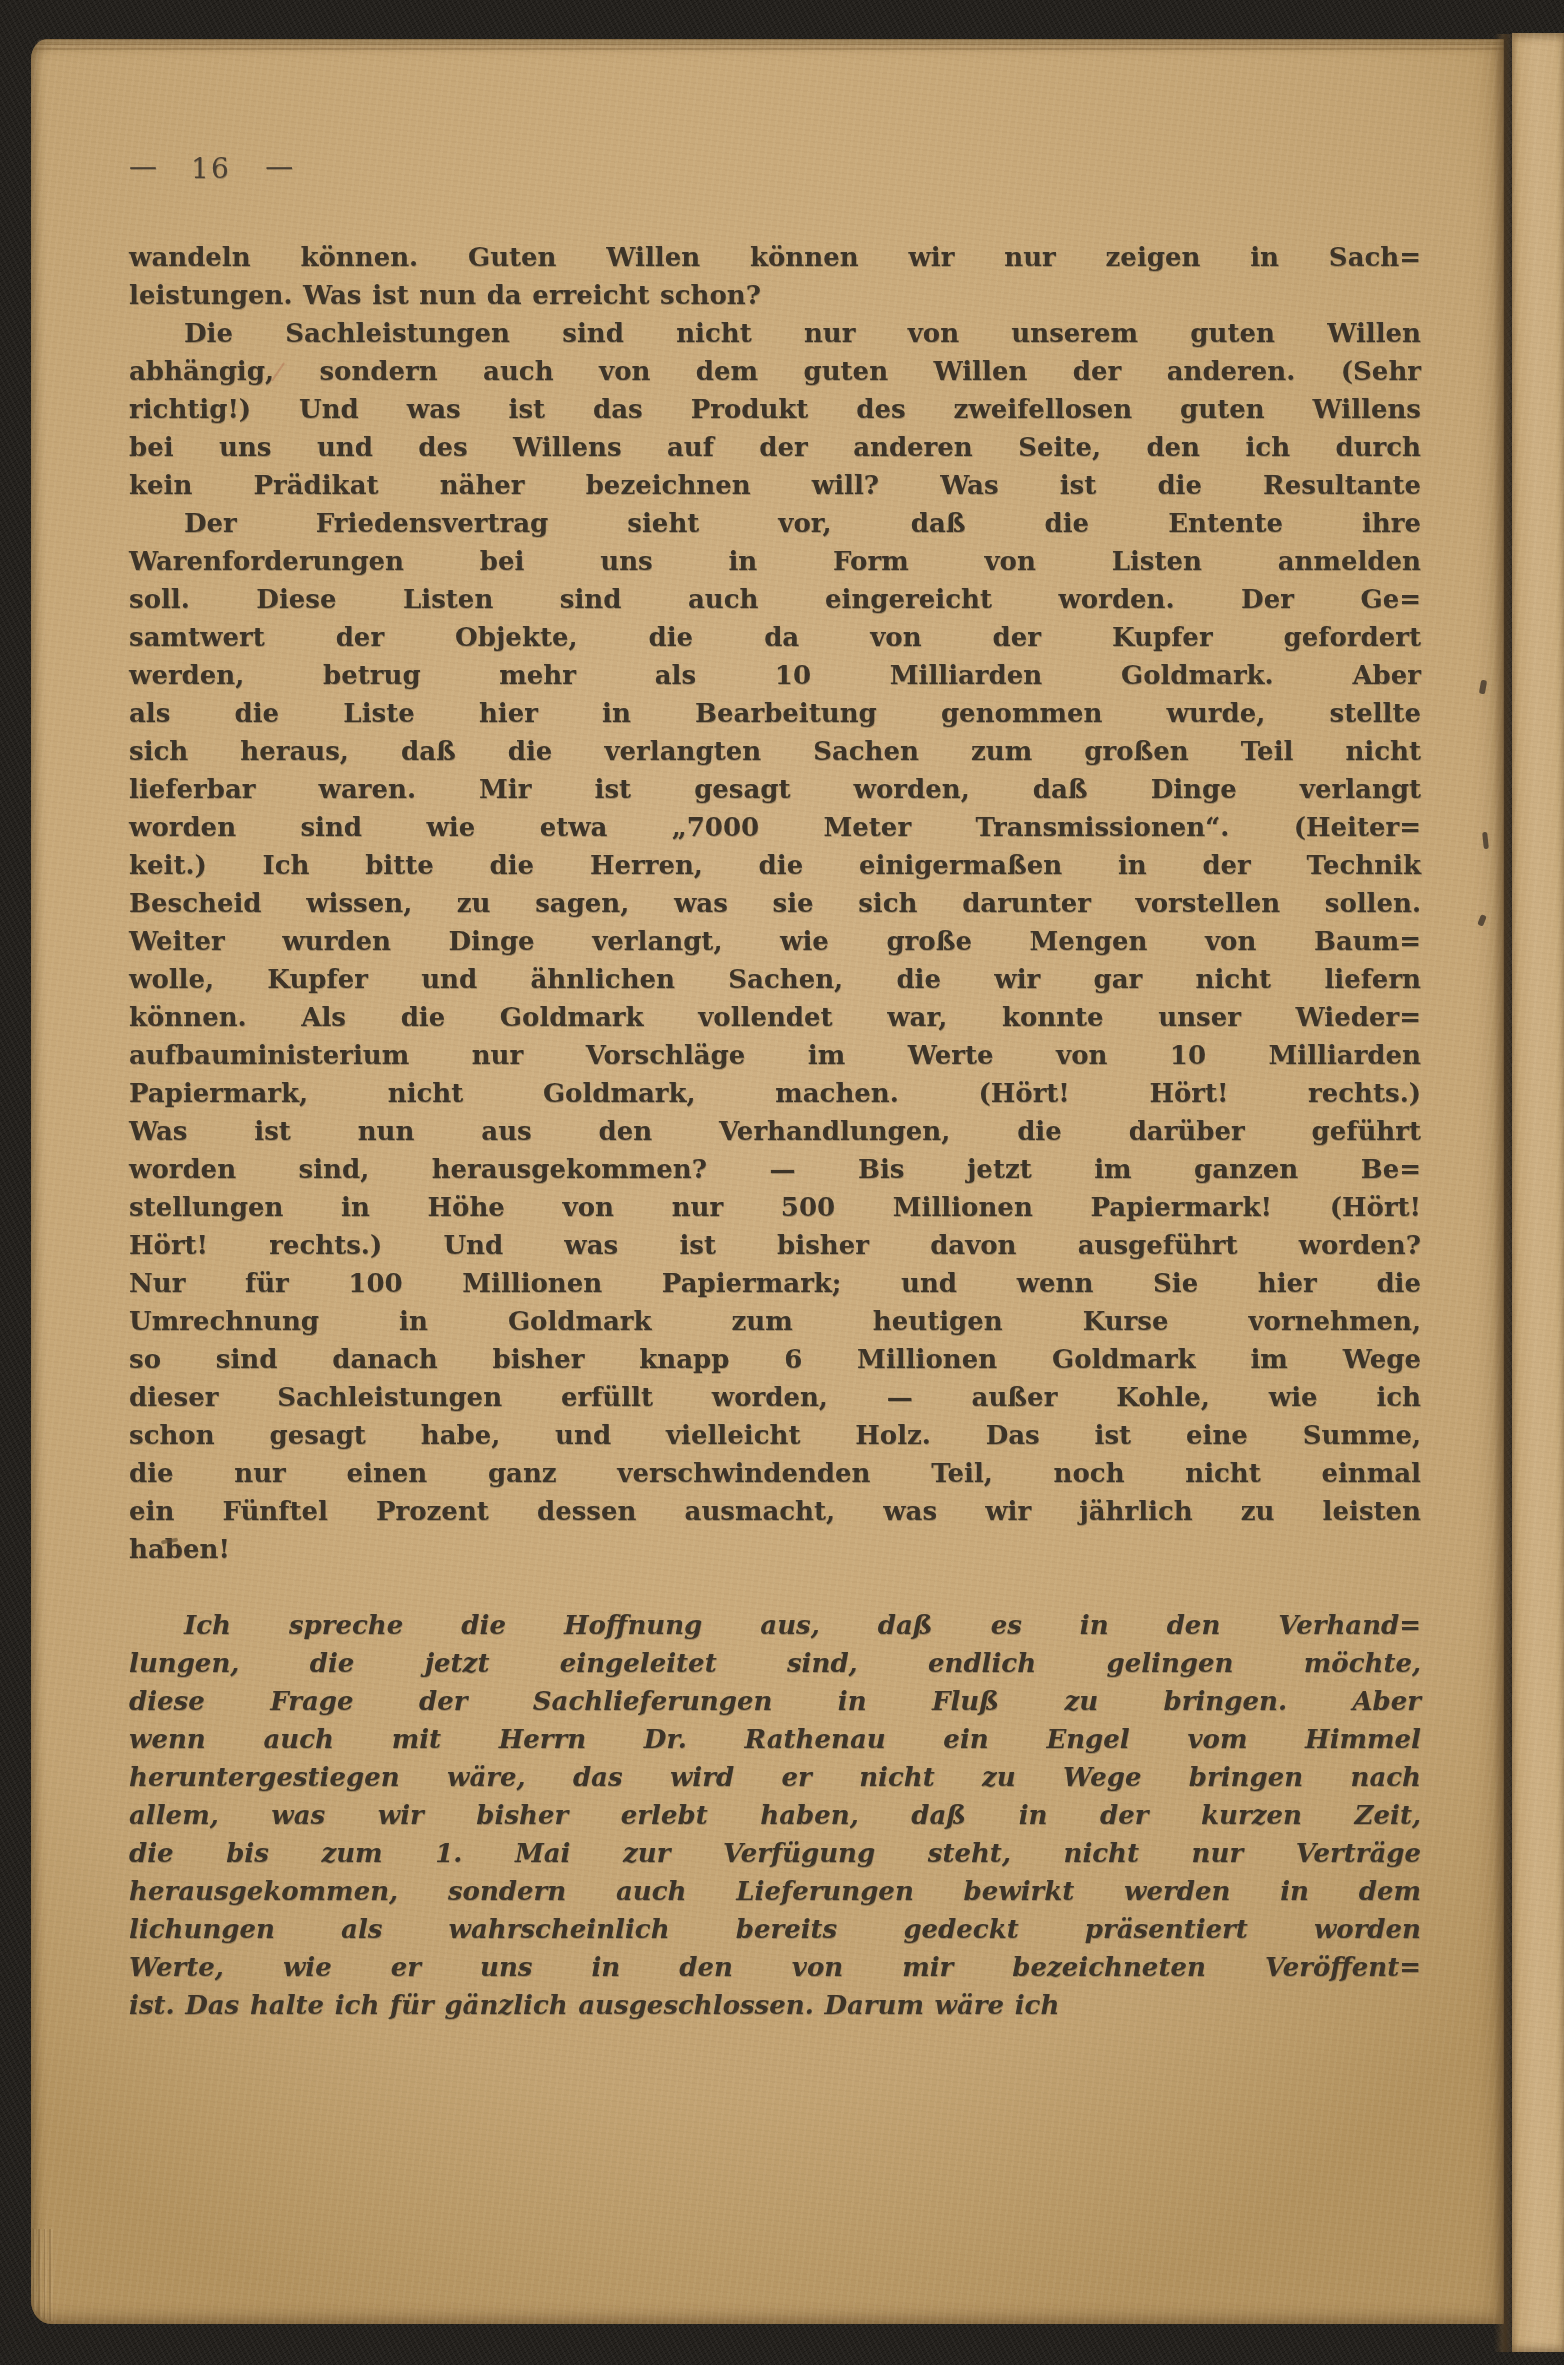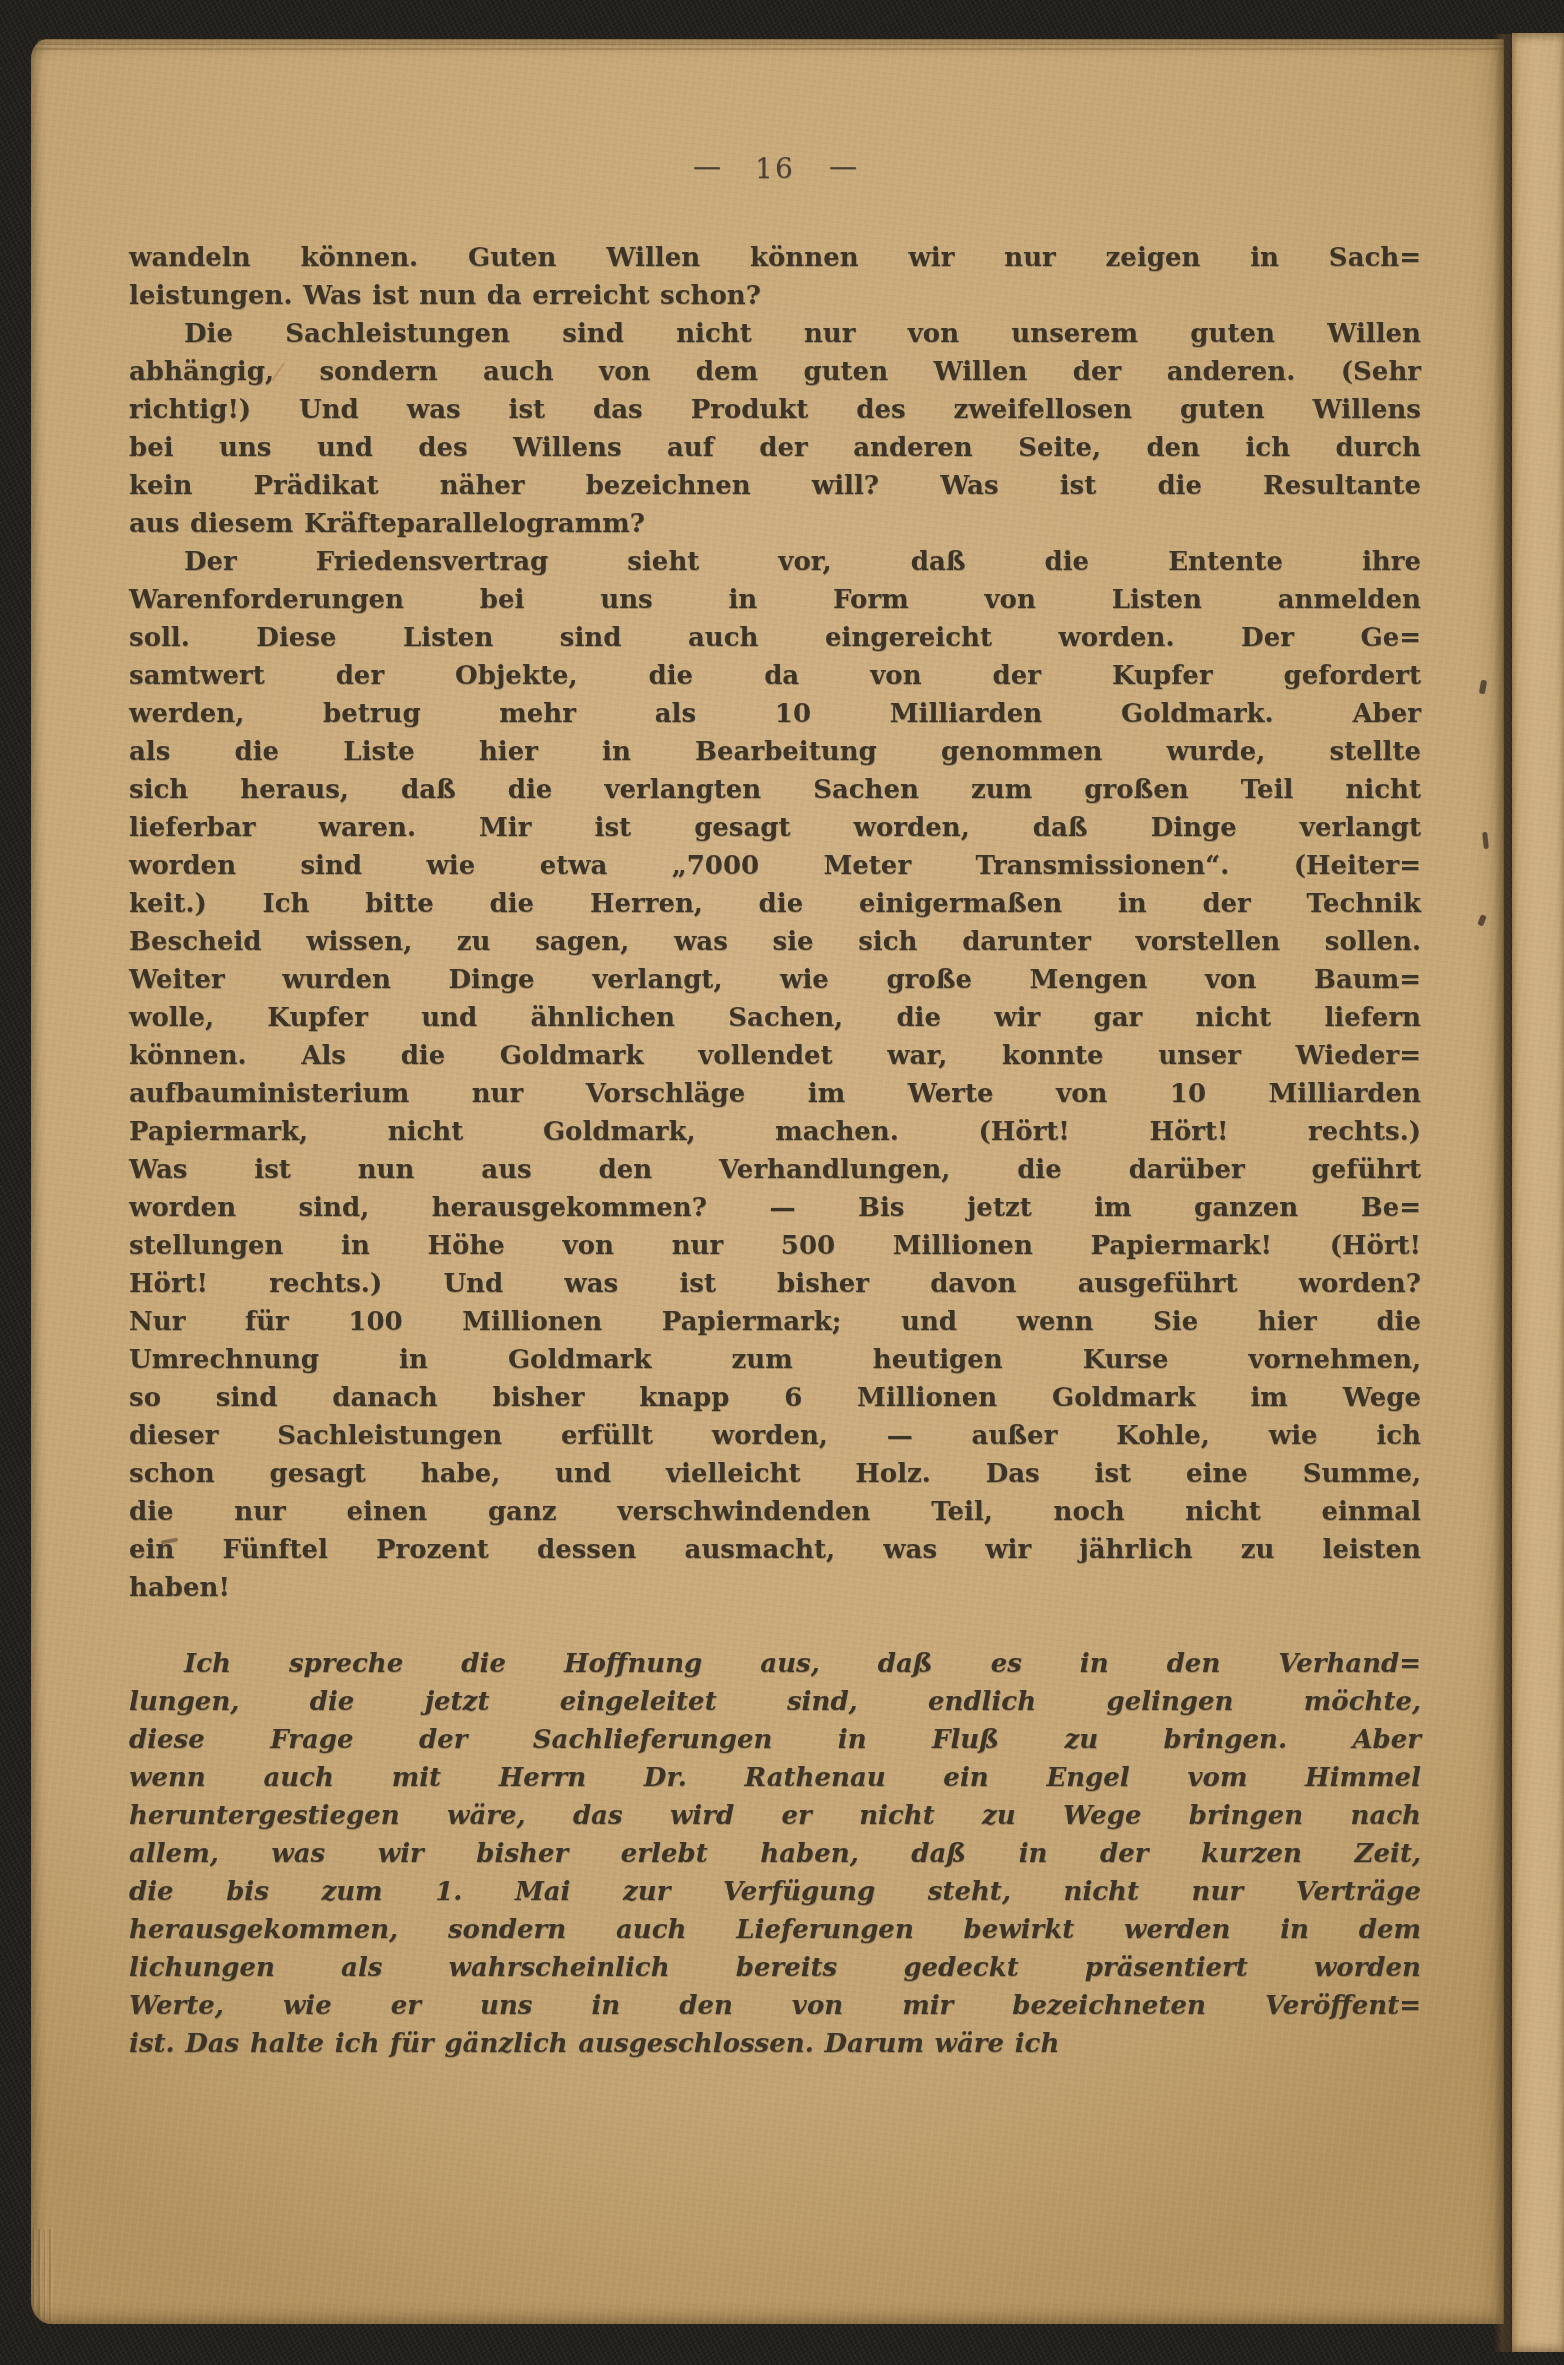--- a/index.html
+++ b/index.html
@@ -57,21 +57,21 @@
   }
   .page-strip{
     position:absolute;left:1512px;top:33px;width:52px;height:2319px;
     background:linear-gradient(to right,#c2a272 0%, #cdb084 45%, #c8aa7b 100%);
     box-shadow:inset 0 4.7px 7.8px rgba(95,72,42,.45), inset 0 -4.7px 7.8px rgba(95,72,42,.45);
   }
   .page-strip .grain{border-radius:0;}
   
   .page-header{
     position:absolute;left:98px;top:114px;width:1292px;
-    text-align:center;font-size:28px;line-height:31px;
+    text-align:left;font-size:28px;line-height:31px;
     color:#4a4034;text-shadow:0.4px 0.6px 0.5px rgba(64,52,36,.35);
   }
   .page-header .num{display:inline-block;margin:0 34px;letter-spacing:2.3px;}
   .page-header .dash{display:inline-block;transform:translateY(-1.6px);}
   .text-block{
     position:absolute;left:98px;top:199px;width:1292px;
     font-size:26px;line-height:38px;font-weight:bold;
     color:#3d3428;text-shadow:0.4px 0.7px 0.5px rgba(64,52,36,.32);
     word-spacing:1.6px;
   }
@@ -108,21 +108,20 @@
       <div class="paragraph">
         <div class="line">wandeln können. Guten Willen können wir nur zeigen in Sach=</div>
         <div class="line last">leistungen. Was ist nun da erreicht schon?</div>
       </div>
       <div class="paragraph">
         <div class="line indent">Die Sachleistungen sind nicht nur von unserem guten Willen</div>
         <div class="line">abhängig, sondern auch von dem guten Willen der anderen. (Sehr</div>
         <div class="line">richtig!) Und was ist das Produkt des zweifellosen guten Willens</div>
         <div class="line">bei uns und des Willens auf der anderen Seite, den ich durch</div>
         <div class="line">kein Prädikat näher bezeichnen will? Was ist die Resultante</div>
-        <div class="line last">aus diesem Kräfteparallelogramm?</div>
       </div>
       <div class="paragraph">
         <div class="line indent">Der Friedensvertrag sieht vor, daß die Entente ihre</div>
         <div class="line">Warenforderungen bei uns in Form von Listen anmelden</div>
         <div class="line">soll. Diese Listen sind auch eingereicht worden. Der Ge=</div>
         <div class="line">samtwert der Objekte, die da von der Kupfer gefordert</div>
         <div class="line">werden, betrug mehr als 10 Milliarden Goldmark. Aber</div>
         <div class="line">als die Liste hier in Bearbeitung genommen wurde, stellte</div>
         <div class="line">sich heraus, daß die verlangten Sachen zum großen Teil nicht</div>
         <div class="line">lieferbar waren. Mir ist gesagt worden, daß Dinge verlangt</div>

